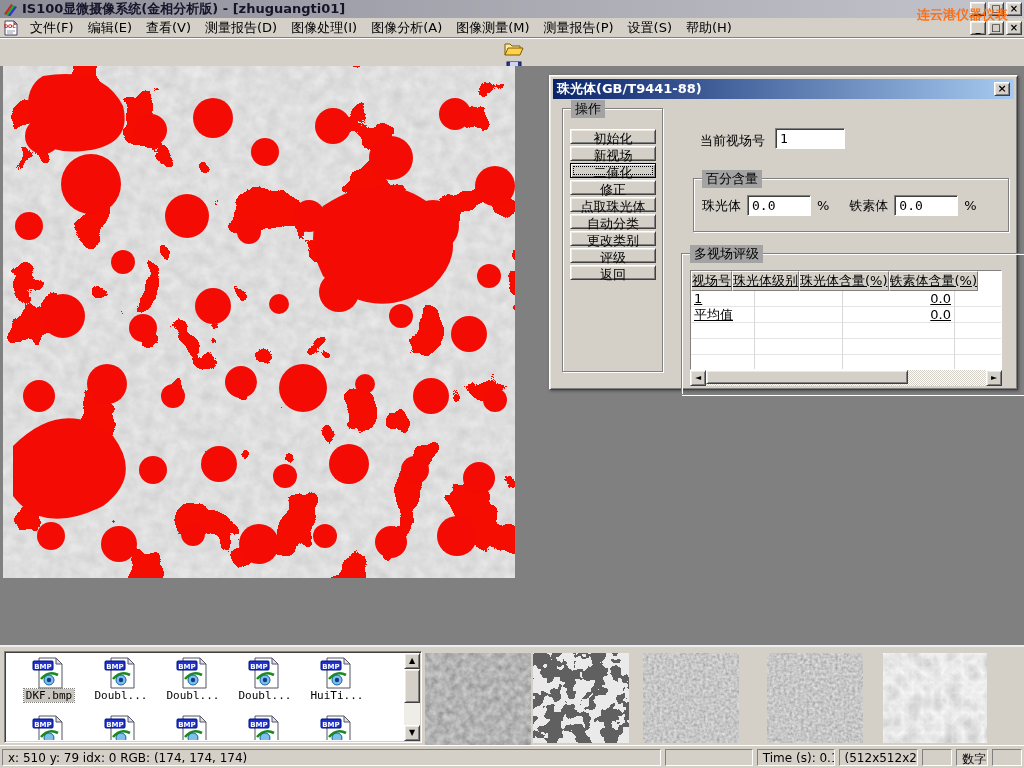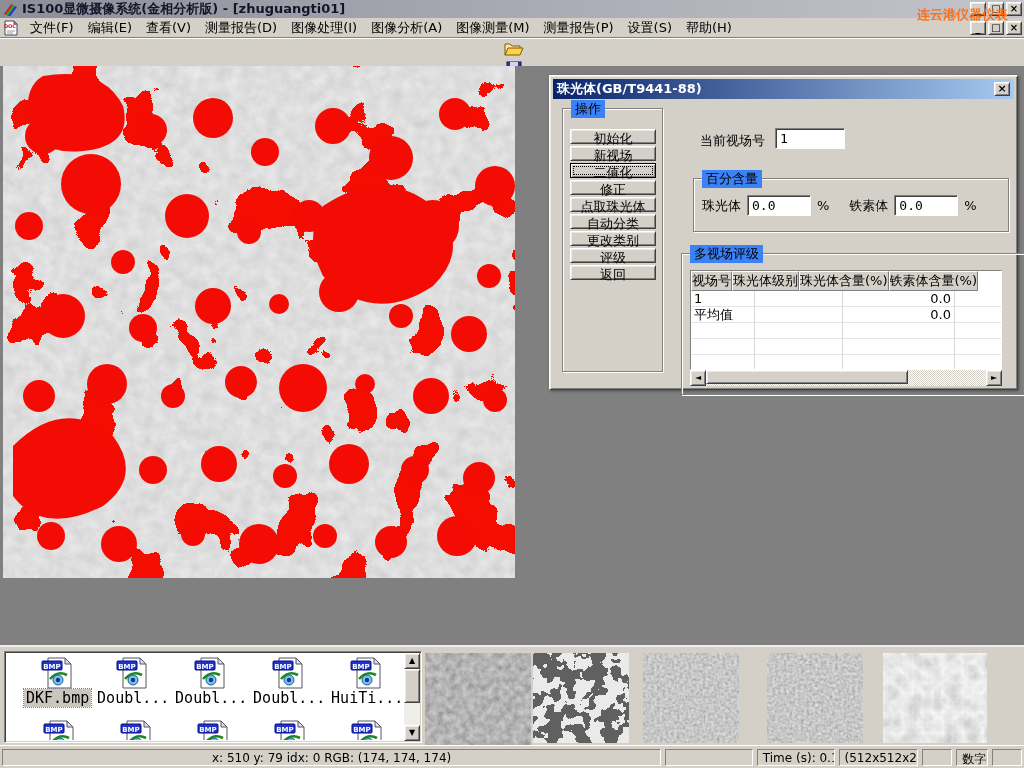--- a/index.html
+++ b/index.html
@@ -5,21 +5,21 @@
   * { box-sizing: border-box; margin: 0; padding: 0; }
   html,body { width:1024px; height:768px; overflow:hidden; }
   body { font-family:"DejaVu Sans", sans-serif; font-size:13px; background:#d4d0c8; position:relative; }
 
   
   .raised  { background:#d4d0c8; border:1px solid; border-color:#ffffff #404040 #404040 #ffffff;
              box-shadow: inset 1px 1px 0 #ece9e2, inset -1px -1px 0 #808080; }
   .sunken  { background:#fff; border:1px solid; border-color:#808080 #ffffff #ffffff #808080;
              box-shadow: inset 1px 1px 0 #404040, inset -1px -1px 0 #d4d0c8; }
   .groupbox{ border:1px solid #808080; box-shadow: inset 1px 1px 0 #fff, 1px 1px 0 #fff; position:absolute; }
-  .grouplabel{ position:absolute; top:-9px; left:8px; background:#3b82f6; padding:0 4px; font-size:13px; }
+  .grouplabel{ position:absolute; top:-9px; left:8px; background:#a3a3a3; padding:0 4px; font-size:13px; }
 
   
   #titlebar { position:absolute; left:0; top:0; width:1024px; height:18px;
               background:linear-gradient(90deg,#8e8e99,#c4c4cc); display:flex; align-items:center; padding:0 2px; }
   #titlebar .title { color:#14142a; font-weight:bold; font-size:13px; margin-left:4px; white-space:nowrap; }
   .winbtn { width:16px; height:14px; margin-left:2px; font-size:10px; line-height:11px; text-align:center;
             font-weight:bold; color:#000; }
   #title-buttons { margin-left:auto; display:flex; }
   #watermark { position:absolute; top:6px; right:16px; color:rgba(255,106,10,.92); font-weight:bold;
                font-size:13px; z-index:60; pointer-events:none; white-space:nowrap; }
@@ -64,40 +64,40 @@
   .dlg-input { position:absolute; height:21px; background:#fff; border:1px solid; font-size:13px;
                border-color:#808080 #ffffff #ffffff #808080; font-family:"DejaVu Sans Mono",monospace;
                box-shadow: inset 1px 1px 0 #404040; padding:1px 4px; }
 
   #grade-group   { left:335px; top:30px;  width:122px; height:60px; }
   #percent-group { left:143px; top:102px; width:316px; height:54px; }
   #multi-group   { left:131px; top:177px; width:372px; height:142px; }
 
   #mtable { position:absolute; left:8px; top:16px; width:312px; height:100px; background:#fff;
             border:1px solid; border-color:#808080 #fff #fff #808080; overflow:hidden; }
-  .mrow { display:flex; height:16px; }
+  .mrow { display:flex; height:16px;text-decoration:underline; }
   .mrow.header { height:20px; }
   .hcell { background:#d4d0c8; border:1px solid; border-color:#fff #808080 #808080 #fff; flex:none;
            font-size:13px; text-align:center; overflow:hidden; white-space:nowrap; line-height:17px; }
   .bcell { flex:none; border-right:1px solid #d8d8d8; border-bottom:1px solid #e4e4e4; font-size:13px;
            white-space:nowrap; overflow:hidden; padding:0 3px; line-height:15px; }
   .c1 { width:64px; } .c2 { width:88px; } .c3 { width:112px; text-align:right; } .c4 { width:200px; }
   #mtable-hscroll { position:absolute; left:8px; top:116px; width:312px; height:16px; display:flex; }
   .sb-btn { width:16px; height:16px; font-size:8px; line-height:14px; text-align:center; flex:none; }
   .sb-track { flex:1; background:repeating-conic-gradient(#fff 0 25%, #d4d0c8 0 50%) 0 0/2px 2px; position:relative; }
   .sb-thumb { position:absolute; left:0; top:0; height:14px; }
 
   
   #bottom { position:absolute; left:0; top:645px; width:1024px; height:100px; background:#d4d0c8;
             border-top:2px solid #eee; }
   #filelist { position:absolute; left:4px; top:4px; width:418px; height:92px; overflow:hidden; }
   #file-rows { position:absolute; left:2px; top:2px; right:18px; bottom:2px; overflow:hidden; }
-  .file-row { display:flex; padding-left:17px; gap:6px; }
+  .file-row { display:flex; padding-left:6px; gap:0; }
   .file-item { width:72px; display:flex; flex-direction:column; align-items:center; padding-top:3px; }
-  .file-label { font-family:"DejaVu Sans Mono",monospace; font-size:15px; white-space:nowrap; padding:0 2px; }
+  .file-label { font-family:"DejaVu Sans Mono",monospace; font-size:11px; white-space:nowrap; padding:0 2px; }
   .file-item.selected .file-label { background:#cac6be; outline:1px dotted #808080; }
   #filelist-scroll { position:absolute; right:1px; top:1px; width:16px; bottom:1px; background:#efede8; }
   #filelist-scroll .sb-btn { position:absolute; left:0; }
   #fl-up { top:0; } #fl-dn { bottom:0; }
   #fl-thumb { position:absolute; left:0; top:16px; width:16px; height:34px; }
 
   #thumbstrip { position:absolute; left:425px; top:6px; height:90px; display:flex; }
   .thumb { width:96px; height:90px; border:1px solid #555; flex:none; }
   .thumb.selected { border:2px solid #000; box-shadow:2px 2px 0 #000; }
   .thumb:nth-child(1){ width:104px; margin-right:4px; }
@@ -108,21 +108,21 @@
   .tex-dark     { background:#555; filter:url(#texDark); }
   .tex-contrast { background:#888; filter:url(#texContrast); }
   .tex-fine     { background:#999; filter:url(#texFine); }
   .tex-fine2    { background:#999; filter:url(#texFine2); }
   .tex-light    { background:#ddd; filter:url(#texLight); }
 
   
   #statusbar { position:absolute; left:0; top:745px; width:1024px; height:23px; background:#d4d0c8;
                border-top:1px solid #fff; display:flex; align-items:center; padding:2px; gap:4px; }
   .spanel { height:17px; border:1px solid; border-color:#808080 #ffffff #ffffff #808080;
-            font-size:12px; padding:1px 5px; white-space:nowrap; overflow:hidden;text-align:center; }
+            font-size:12px; padding:1px 5px; white-space:nowrap; overflow:hidden; }
   #sp-pos  { width:662px; } #sp-e1 { width:88px; } #sp-time { width:78px; }
   #sp-size { width:80px; } #sp-e2 { width:30px; } #sp-mode { width:32px; text-align:center; } #sp-e3 { width:30px; }
 
   svg { display:block; }
 </style>
 </head>
 <body>
 
 <svg width="0" height="0" style="position:absolute" aria-hidden="true">
   <defs>

